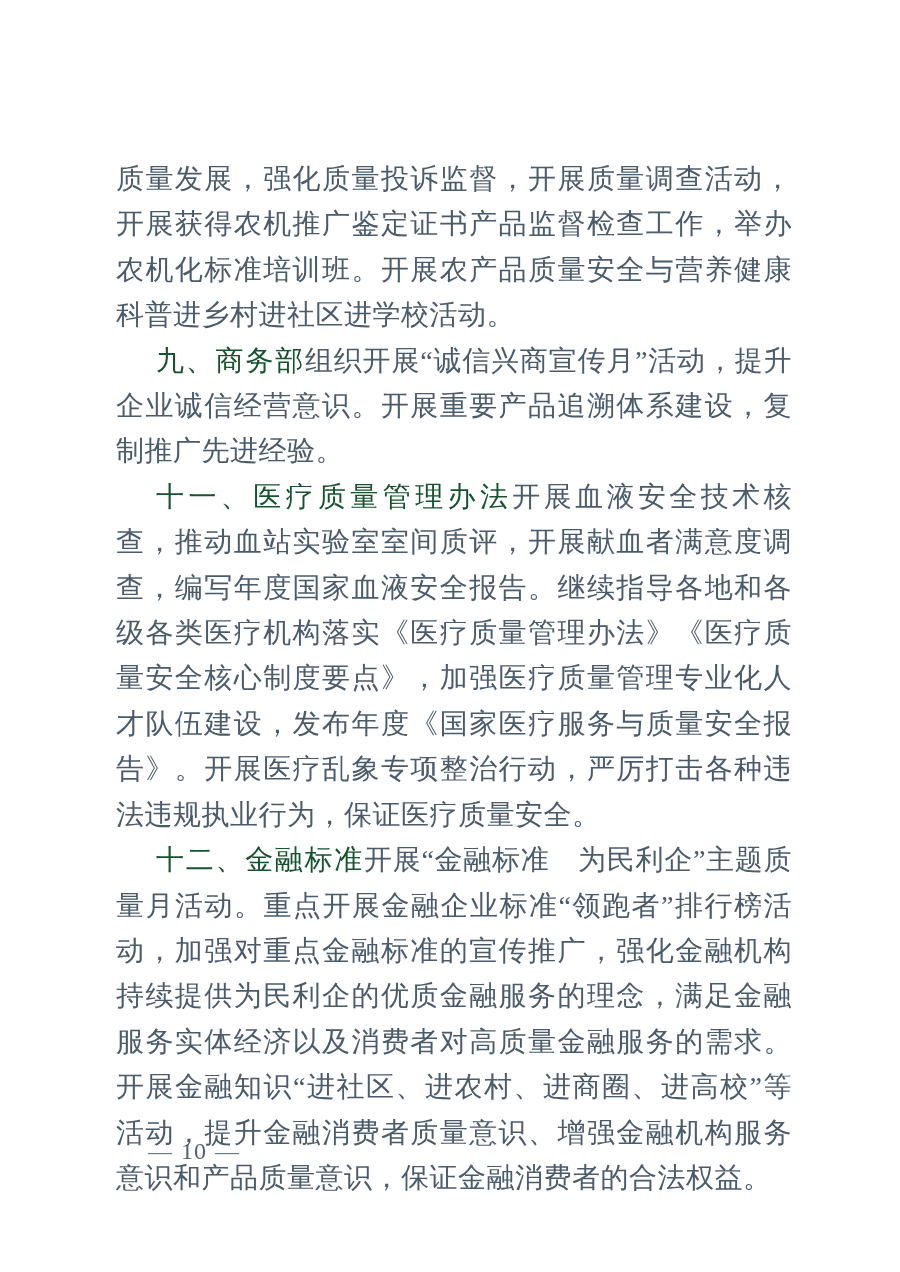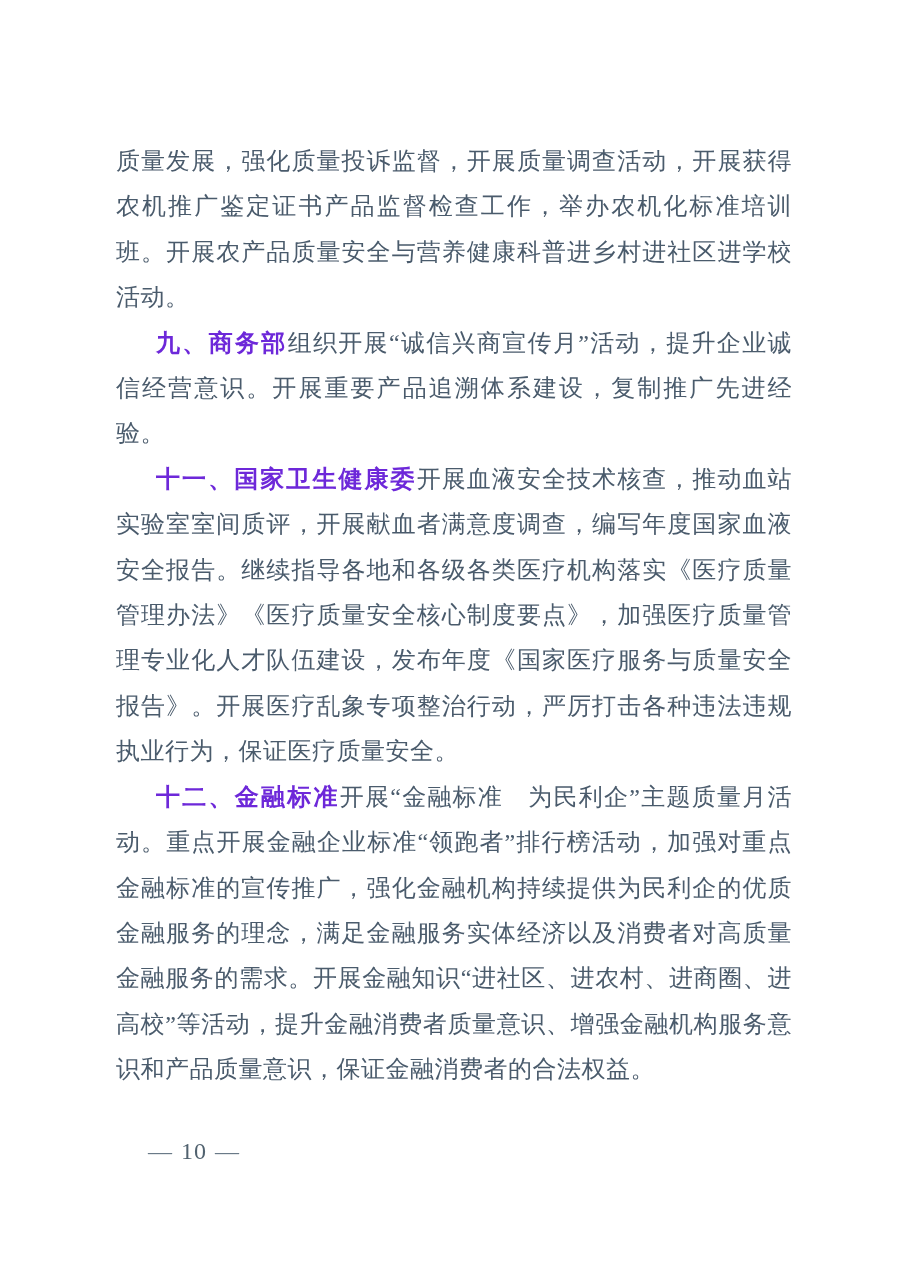--- a/index.html
+++ b/index.html
@@ -13,37 +13,37 @@
     height: 1272px;
     margin: 0 auto;
     background: #ffffff;
     font-family: "Liberation Serif", "DejaVu Serif", serif;
     color: #4a5b6c;
     overflow: hidden;
   }
   .doc-content {
     position: absolute;
     left: 116px;
-    top: 139px;
+    top: 156px;
     width: 676px;
-    font-size: 24px;
+    font-size: 28px;
     line-height: 45.4px;
     text-align: justify;
     letter-spacing: 0.5px;
   }
   .doc-content p {
     margin: 0;
     padding: 0;
   }
   .doc-content p.indent {
     text-indent: 40px;
   }
   .lead {
-    font-weight: bold;
-    color: #6d28d9;
+    font-weight: normal;
+    color: #14532d;
     letter-spacing: 1.5px;
   }
   .page-footer {
     position: absolute;
     left: 140px;
     top: 1138px;
     font-size: 24px;
     color: #51626f;
     letter-spacing: 1px;
   }
@@ -57,18 +57,18 @@
     text-align: right;
   }
 </style>
 </head>
 <body>
 
 <div class="page">
   <div class="doc-content">
     <p><span>质量发展，强化质量投诉监督，开展质量调查活动，开展获得农机推广鉴定证书产品监督检查工作，举办农机化标准培训班。开展农产品质量安全与营养健康科普进乡村进社区进学校活动。</span></p>
     <p class="indent"><span class="lead">九、商务部</span><span>组织开展“诚信兴商宣传月”活动，提升企业诚信经营意识。开展重要产品追溯体系建设，复制推广先进经验。</span></p>
-    <p class="indent"><span class="lead">十一、国家卫生健康委</span><span>开展血液安全技术核查，推动血站实验室室间质评，开展献血者满意度调查，编写年度国家血液安全报告。继续指导各地和各级各类医疗机构落实《医疗质量管理办法》《医疗质量安全核心制度要点》，加强医疗质量管理专业化人才队伍建设，发布年度《国家医疗服务与质量安全报告》。开展医疗乱象专项整治行动，严厉打击各种违法违规执业行为，保证医疗质量安全。</span></p>
+    <p class="indent"><span class="lead">十一、医疗质量管理办法</span><span>开展血液安全技术核查，推动血站实验室室间质评，开展献血者满意度调查，编写年度国家血液安全报告。继续指导各地和各级各类医疗机构落实《医疗质量管理办法》《医疗质量安全核心制度要点》，加强医疗质量管理专业化人才队伍建设，发布年度《国家医疗服务与质量安全报告》。开展医疗乱象专项整治行动，严厉打击各种违法违规执业行为，保证医疗质量安全。</span></p>
     <p class="indent"><span class="lead">十二、金融标准</span><span>开展“金融标准　为民利企”主题质量月活动。重点开展金融企业标准“领跑者”排行榜活动，加强对重点金融标准的宣传推广，强化金融机构持续提供为民利企的优质金融服务的理念，满足金融服务实体经济以及消费者对高质量金融服务的需求。开展金融知识“进社区、进农村、进商圈、进高校”等活动，提升金融消费者质量意识、增强金融机构服务意识和产品质量意识，保证金融消费者的合法权益。</span></p>
   </div>
 
   <div class="page-footer"><span class="dash">—</span><span class="num">10</span><span class="dash">—</span></div>
 </div>
 
 </body></html>

